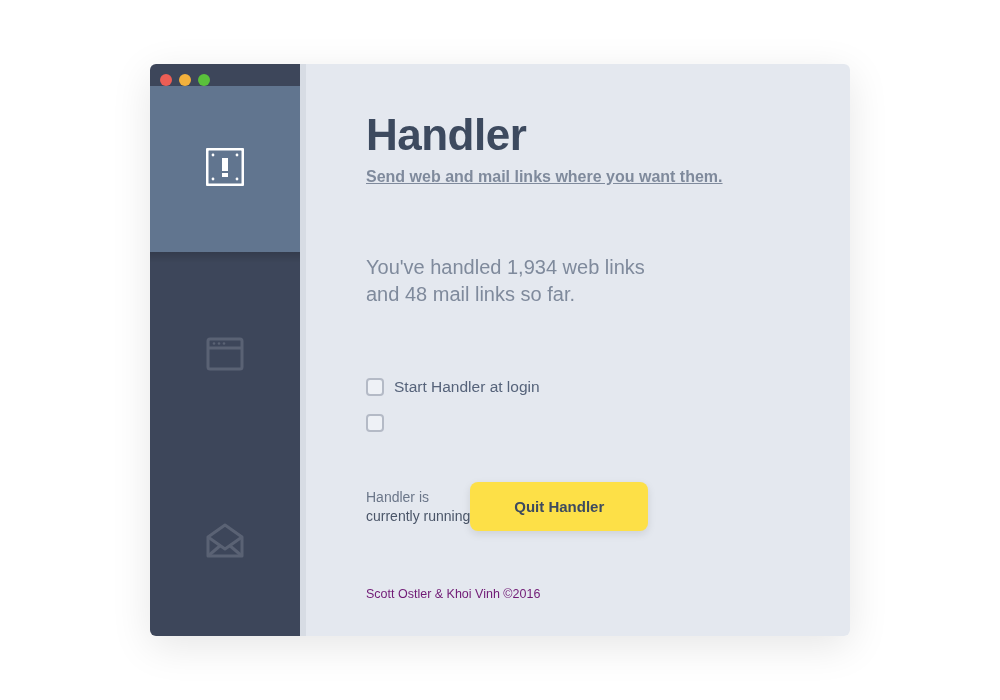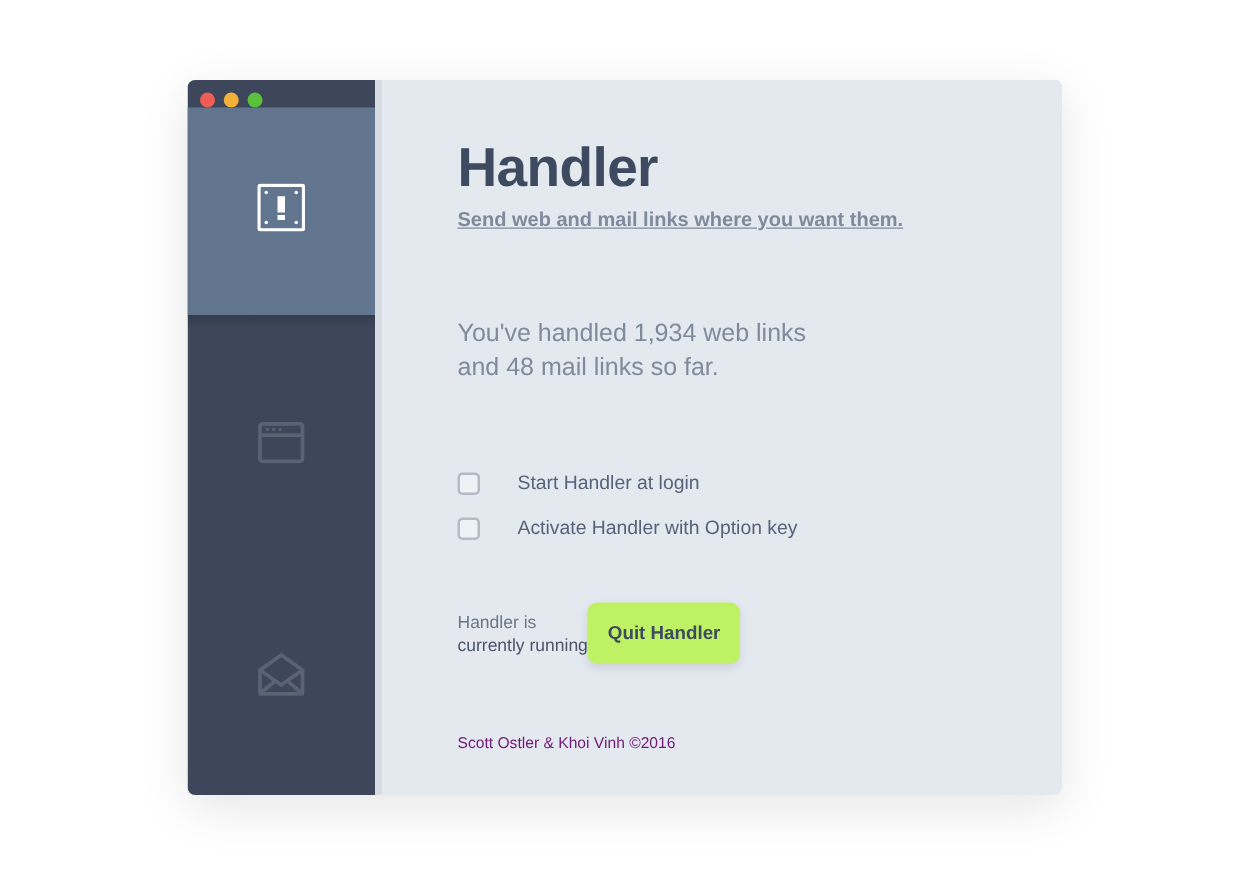--- a/index.html
+++ b/index.html
@@ -94,21 +94,21 @@
     line-height: 1.35;
     color: #7f8a9c;
     max-width: 280px;
   }
   .options {
     margin-top: 70px;
   }
   .opt {
     display: flex;
     align-items: center;
-    gap: 30px;
+    gap: 10px;
     margin-bottom: 18px;
     font-size: 15.5px;
     color: #56637a;
   }
   .checkbox {
     width: 18px; height: 18px;
     border: 2px solid #b4bac6;
     border-radius: 4px;
     background: #eef1f6;
   }
@@ -117,24 +117,24 @@
     display: flex;
     align-items: center;
   }
   .status-text {
     font-size: 14px;
     color: #6b7689;
     line-height: 1.35;
   }
   .status-text b { font-weight: 400; color: #4a5568; }
   .quit-btn {
-    background: #bef264;
+    background: #fde047;
     border: none;
     border-radius: 8px;
-    padding: 16px 16px;
+    padding: 16px 44px;
     font-size: 15px;
     font-weight: 700;
     color: #3d4a5f;
     box-shadow: 0 3px 8px rgba(0,0,0,0.10);
     cursor: pointer;
   }
   .credits {
     margin-top: 56px;
     font-size: 12.5px;
     color: #701a75;
@@ -200,21 +200,20 @@
 
       <div class="stats">You've handled 1,934 web links and 48 mail links so far.</div>
 
       <div class="options">
         <div class="opt">
           <span class="checkbox"></span>
           <span>Start Handler at login</span>
         </div>
         <div class="opt">
           <span class="checkbox"></span>
-          <span>Activate Handler with Option key</span>
         </div>
       </div>
 
       <div class="status-row">
         <div class="status-text">
           <span>Handler is</span><br>
           <b>currently running</b>
         </div>
         <button class="quit-btn">Quit Handler</button>
       </div>

